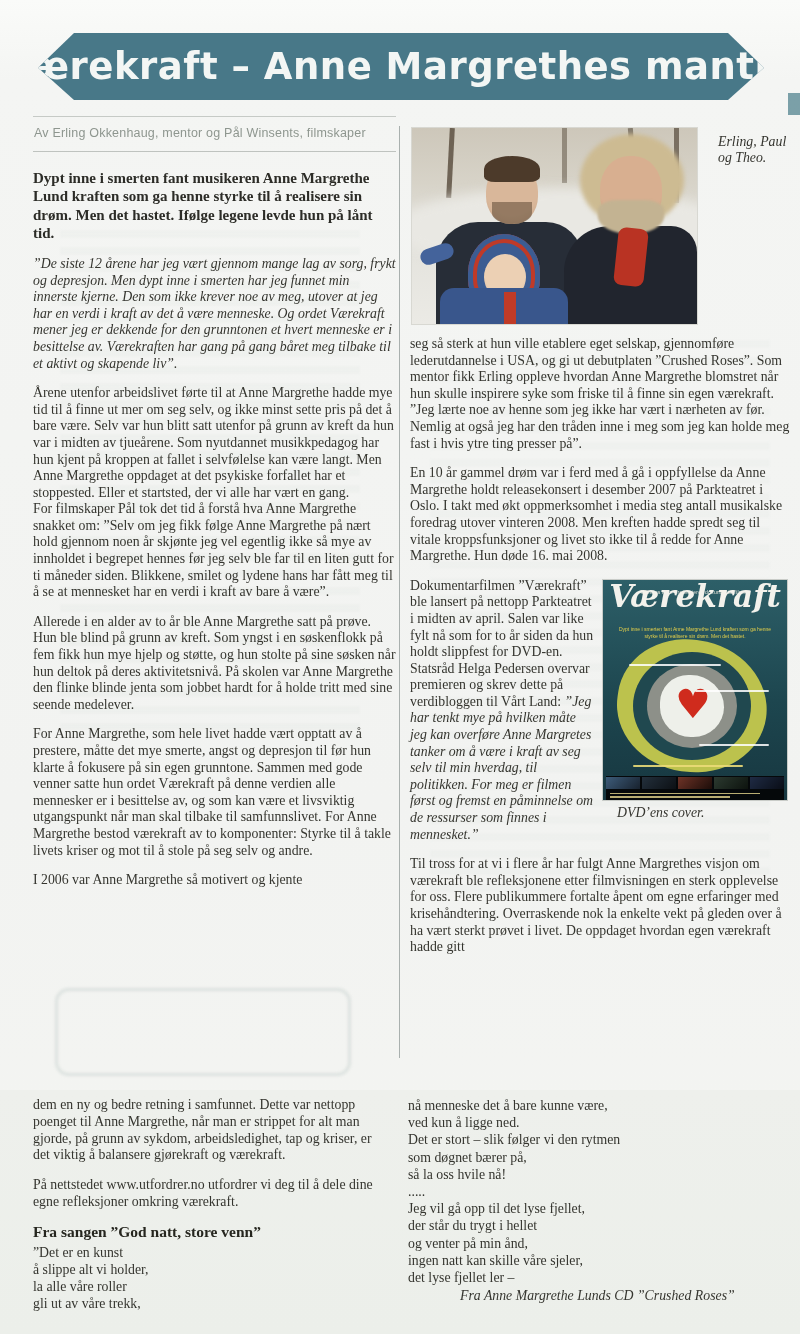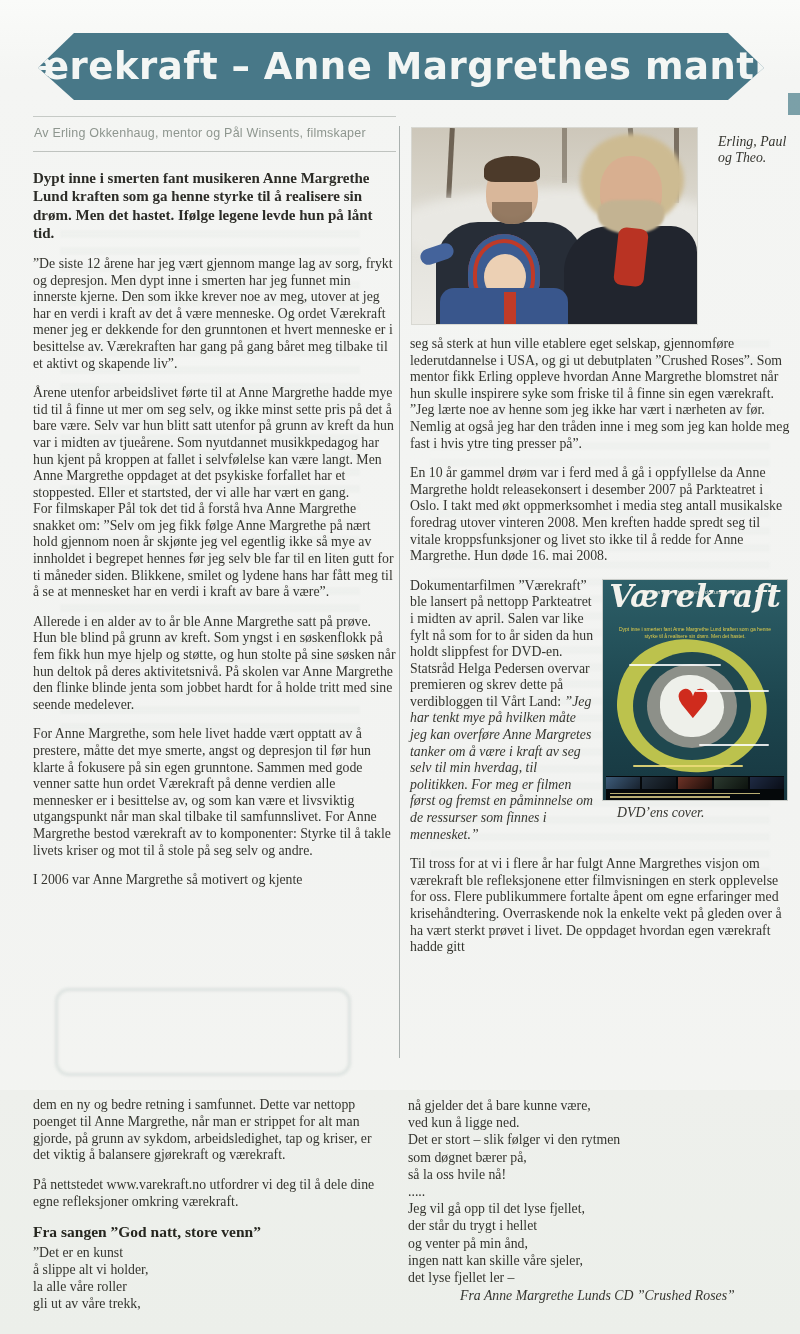--- a/index.html
+++ b/index.html
@@ -34,21 +34,21 @@
   .col p{margin:0 0 13px 0;}
   .col p.tight{margin:0;}
   .left-col{left:33px;top:116px;width:363px;}
   .right-col{left:410px;top:126px;width:381px;}
   .byline{
     font-family:"Liberation Sans",sans-serif;font-size:12.5px;color:#8e968f;
     border-top:1px solid #c6cac6;border-bottom:1px solid #bfc3bf;
     padding:8px 0 9px 1px;margin-bottom:17px;letter-spacing:.2px;
   }
   .lead{font-weight:700;font-size:15px;line-height:18.6px;color:#2c2c27;margin-bottom:14px;}
-  .quote{}
+  .quote{font-style:italic;}
   
   .photo-wrap{position:relative;width:285px;height:196px;margin:2px 0 12px 2px;
     background:linear-gradient(180deg,#cdc7ba 0%,#d7d3c8 28%,#e3e2dc 55%,#ebeae5 100%);
     overflow:hidden;box-shadow:0 0 0 1px #d8d8d2;}
   .tree{position:absolute;background:#55493a;width:5px;height:70px;top:0;opacity:.8;}
   .t1{left:36px;transform:rotate(3deg);} .t2{left:150px;height:55px;opacity:.5;}
   .t3{left:218px;transform:rotate(-4deg);height:62px;opacity:.6;} .t4{left:262px;height:75px;opacity:.7;}
   .snow{position:absolute;left:-20px;top:60px;width:340px;height:80px;background:#e9e8e3;border-radius:50%;filter:blur(6px);}
   .man-l-body{position:absolute;left:24px;top:94px;width:146px;height:102px;background:#272d37;border-radius:42px 36px 0 0;}
   .man-l-head{position:absolute;left:74px;top:36px;width:52px;height:60px;background:radial-gradient(circle at 50% 42%,#d9b79a 60%,#c2a084);border-radius:46%;}
@@ -196,33 +196,33 @@
 
     <p><span>Dokumentarfilmen ”Værekraft” ble lansert på nettopp Parkteatret i midten av april. Salen var like fylt nå som for to år siden da hun holdt slippfest for DVD-en. Statsråd Helga Pedersen overvar premieren og skrev dette på verdibloggen til Vårt Land: </span><span style="font-style:italic;">”Jeg har tenkt mye på hvilken måte jeg kan overføre Anne Margretes tanker om å være i kraft av seg selv til min hverdag, til politikken. For meg er filmen først og fremst en påminnelse om de ressurser som finnes i mennesket.”</span></p>
 
     <p>Til tross for at vi i flere år har fulgt Anne Margrethes visjon om værekraft ble refleksjonene etter filmvisningen en sterk opplevelse for oss. Flere publikummere fortalte åpent om egne erfaringer med krisehåndtering. Overraskende nok la enkelte vekt på gleden over å ha vært sterkt prøvet i livet. De oppdaget hvordan egen værekraft hadde gitt</p>
   </div>
 
   <div class="bottom"></div>
 
   <div class="bot-left">
     <p>dem en ny og bedre retning i samfunnet. Dette var nettopp poenget til Anne Margrethe, når man er strippet for alt man gjorde, på grunn av sykdom, arbeidsledighet, tap og kriser, er det viktig å balansere gjørekraft og værekraft.</p>
-    <p>På nettstedet www.varekraft.no utfordrer vi deg til å dele dine egne refleksjoner omkring værekraft.</p>
+    <p>På nettstedet www.utfordrer.no utfordrer vi deg til å dele dine egne refleksjoner omkring værekraft.</p>
     <div class="song-head">Fra sangen ”God natt, store venn”</div>
     <div class="verse">
       <div>”Det er en kunst</div>
       <div>å slippe alt vi holder,</div>
       <div>la alle våre roller</div>
       <div>gli ut av våre trekk,</div>
     </div>
   </div>
 
   <div class="bot-right">
     <div class="verse">
-      <div>nå gjelder det å bare kunne være,</div>
+      <div>nå menneske det å bare kunne være,</div>
       <div>ved kun å ligge ned.</div>
       <div>Det er stort – slik følger vi den rytmen</div>
       <div>som døgnet bærer på,</div>
       <div>så la oss hvile nå!</div>
       <div>.....</div>
       <div>Jeg vil gå opp til det lyse fjellet,</div>
       <div>der står du trygt i hellet</div>
       <div>og venter på min ånd,</div>
       <div>ingen natt kan skille våre sjeler,</div>
       <div>det lyse fjellet ler –</div>

